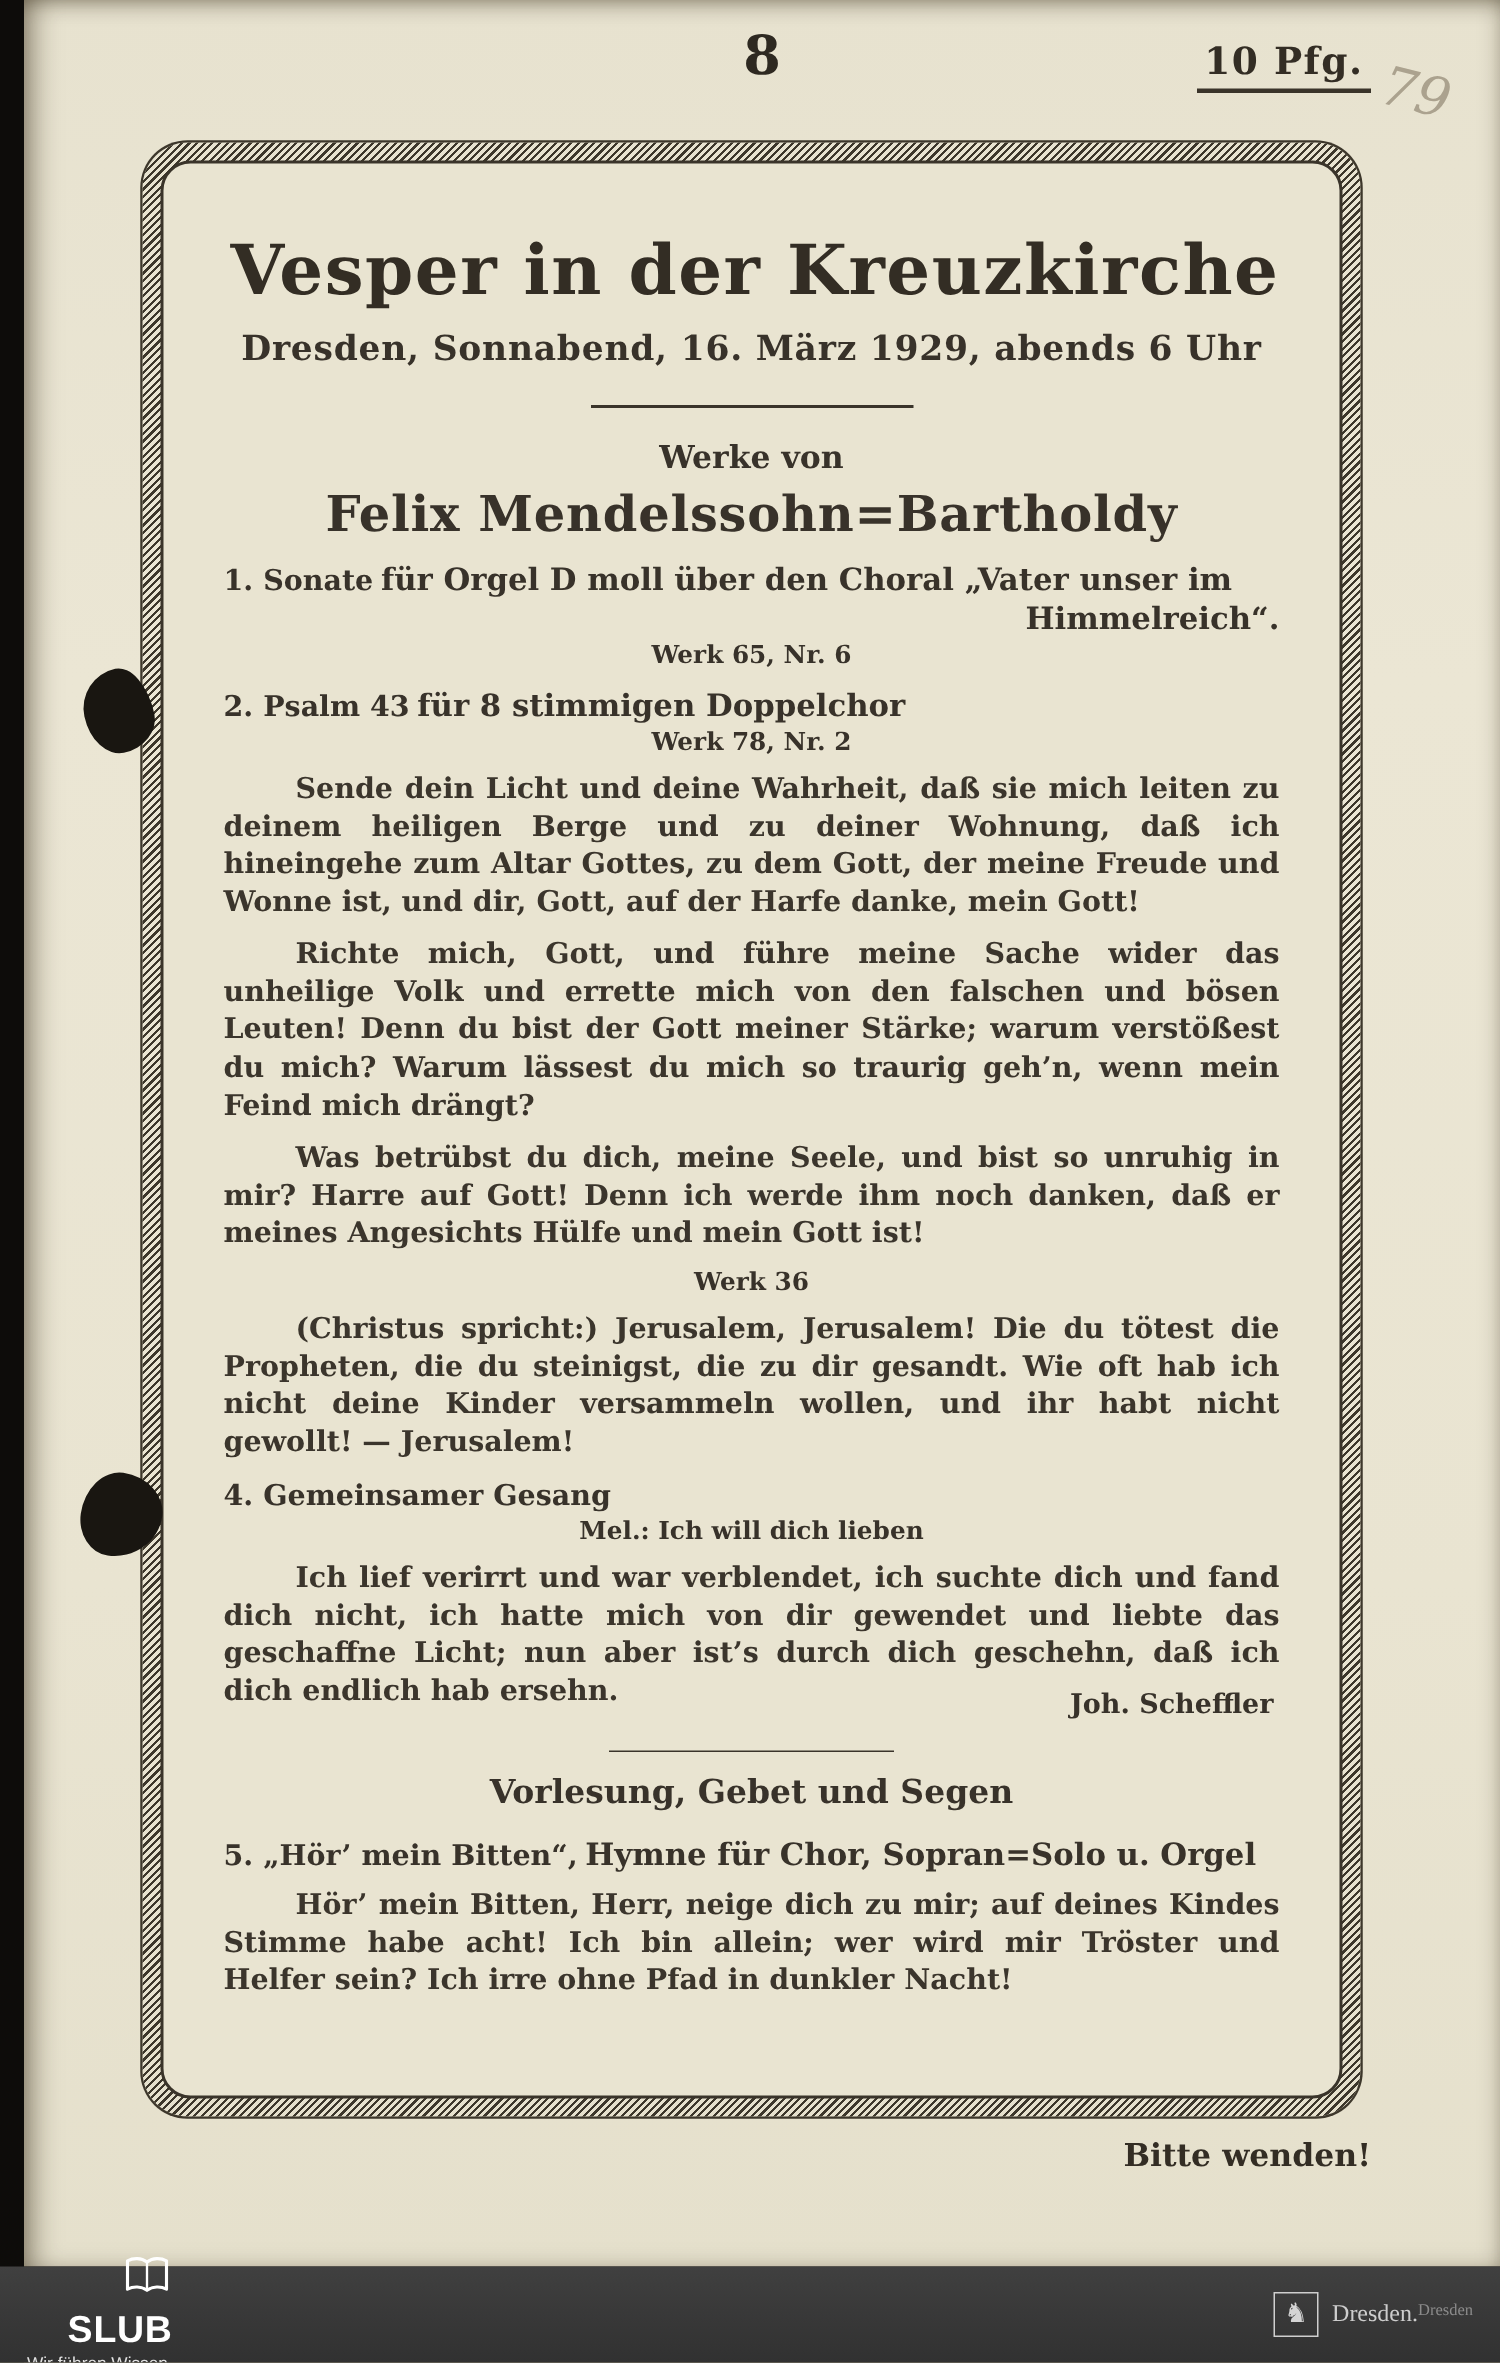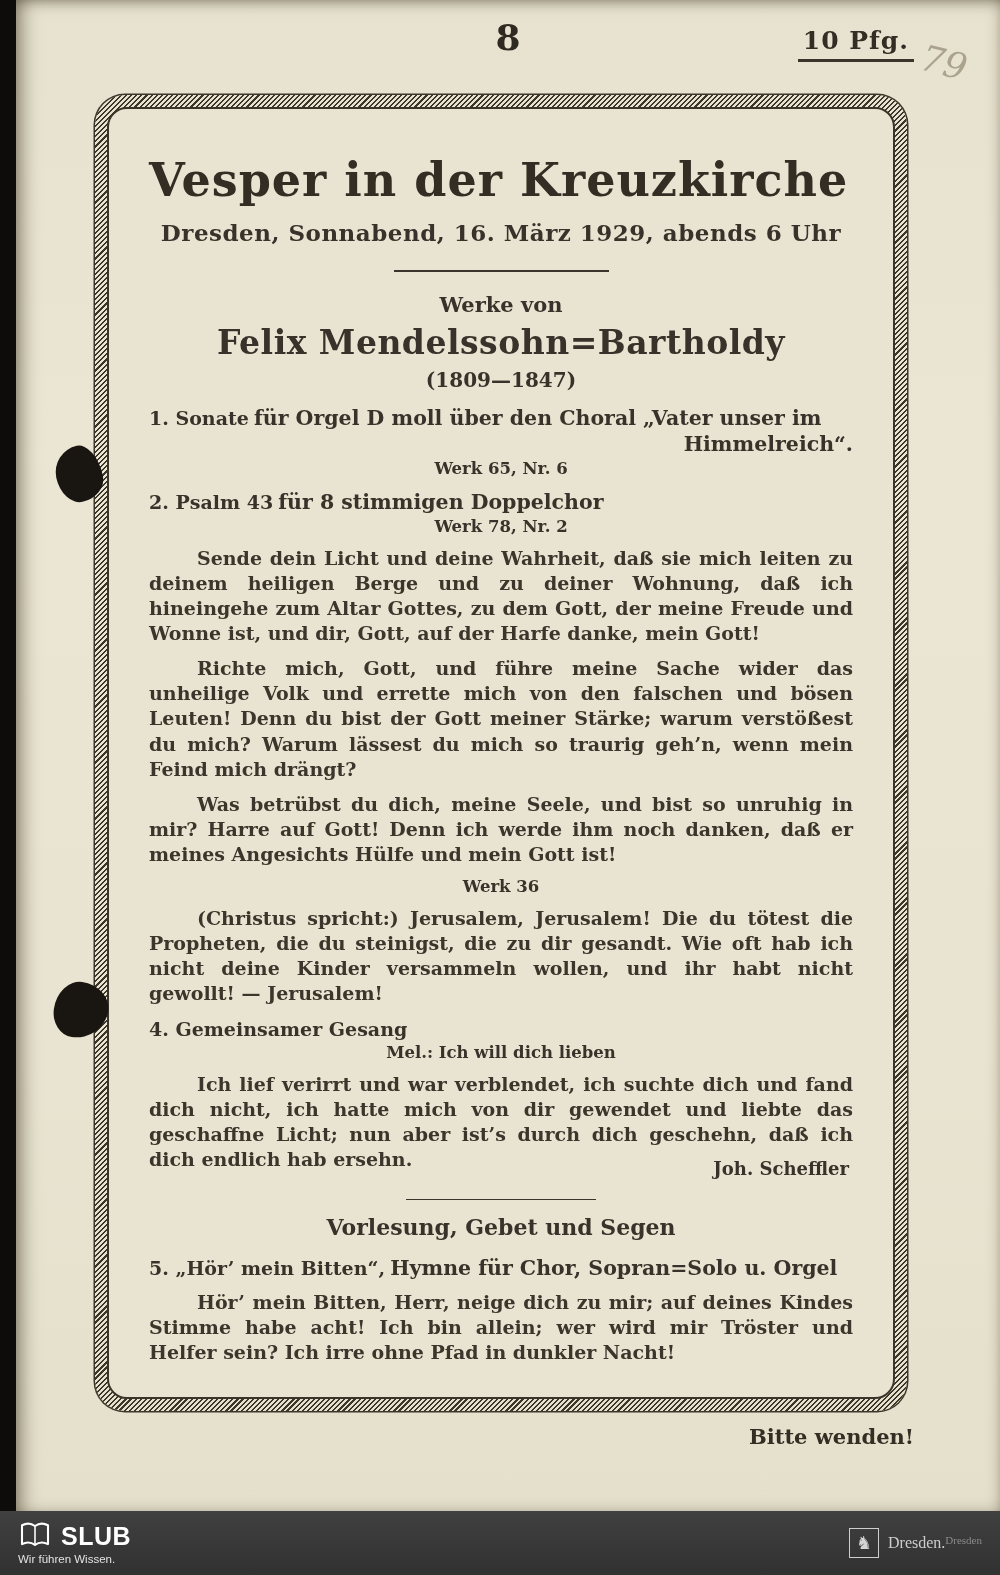--- a/index.html
+++ b/index.html
@@ -35,21 +35,21 @@
     border-radius:30px;
     background:repeating-linear-gradient(135deg,#3d372b 0 1.5px,rgba(0,0,0,0) 1.5px 3.6px);
     box-shadow:0 0 0 1.5px #3d372b;
   }
   .frame-inner {
     position:absolute; inset:12px; border-radius:20px;
     background:#e9e4d1; border:2px solid #3a342a; overflow:hidden;
   }
   .content { padding:20px 40px 0; }
 
-  .title { font-size:46px; font-weight:bold; text-align:left; letter-spacing:1px;
+  .title { font-size:46px; font-weight:bold; text-align:right; letter-spacing:1px;
     color:#332d24; margin:24px 0 12px; }
   .dateline { font-size:23px; font-weight:bold; text-align:center; letter-spacing:.5px; }
 
   .rule { border-top:2px solid #3a342a; margin:24px auto 20px; }
   .rule-lg { width:215px; }
   .rule-sm { width:190px; border-top-width:1.5px; margin:20px auto 12px; }
 
   .works-intro { font-size:21px; font-weight:bold; text-align:center; margin-bottom:6px; }
   .composer { font-size:33px; font-weight:bold; text-align:center; letter-spacing:.5px; }
   .composer-dates { font-size:20px; font-weight:bold; text-align:center; margin:6px 0 14px; }
@@ -77,21 +77,21 @@
 
   .turn-note { position:absolute; top:1424px; right:86px; font-size:21px; font-weight:bold;
     color:#332d24; }
 
   .footer { position:absolute; left:0; bottom:0; width:1000px; height:64px;
     background:linear-gradient(#404040,#313131);
     display:flex; justify-content:space-between; align-items:center; padding:0 18px;
     font-family:"Liberation Sans","DejaVu Sans",sans-serif; }
 
   .slub-brand { display:flex; flex-direction:column; justify-content:center; }
-  .slub-row { display:flex; align-items:flex-start; gap:9px; }
+  .slub-row { display:flex; align-items:flex-end; gap:9px;flex-direction:column; }
   .book-icon { display:inline-flex; width:34px; height:26px; }
   .slub-name { font-size:25px; font-weight:bold; color:#ffffff; letter-spacing:.5px; }
   .slub-tagline { font-size:11.5px; color:#e2e2e2; margin-top:2px; }
 
   .dresden-brand { display:flex; align-items:center; gap:9px; }
   .crest { width:30px; height:30px; border:1.5px solid #cfcfcf; display:flex;
     align-items:center; justify-content:center; }
   .crest-glyph { color:#d5d5d5; font-size:18px; line-height:1;
     font-family:"DejaVu Sans",sans-serif; }
   .dresden-text { display:flex; flex-direction:row; }
@@ -112,21 +112,20 @@
     <div class="frame">
       <div class="frame-inner">
         <div class="content">
           <h1 class="title">Vesper in der Kreuzkirche</h1>
           <div class="dateline">Dresden, Sonnabend, 16. März 1929, abends 6 Uhr</div>
 
           <div class="rule rule-lg"></div>
 
           <div class="works-intro">Werke von</div>
           <div class="composer">Felix Mendelssohn=Bartholdy</div>
-          <div class="composer-dates">(1809—1847)</div>
 
           <div class="item-line">
             <span class="lead">1. Sonate</span>
             <span class="rest">für Orgel D moll über den Choral „Vater unser im</span>
           </div>
           <div class="cont-line">Himmelreich“.</div>
           <div class="werk">Werk 65, Nr. 6</div>
 
           <div class="item-line">
             <span class="lead">2. Psalm 43</span>

